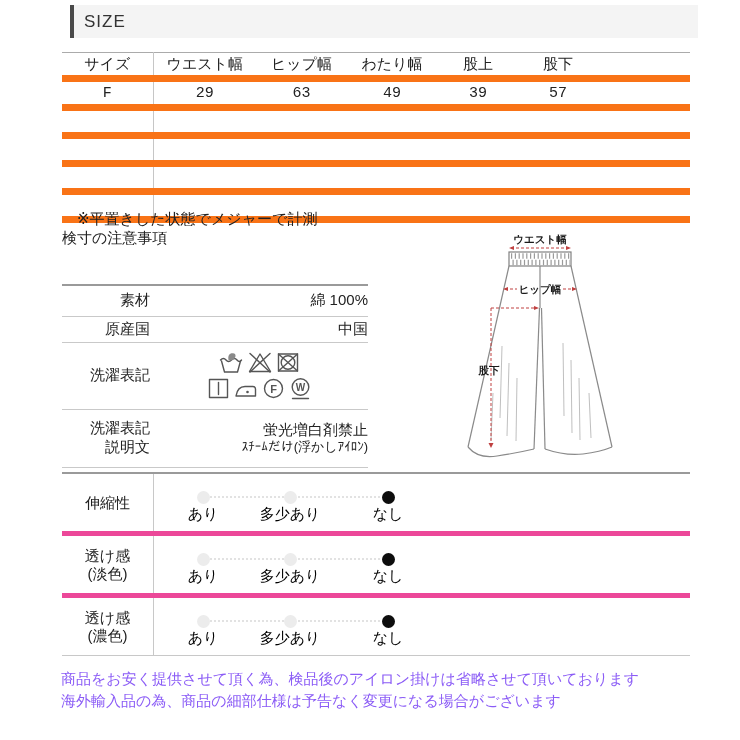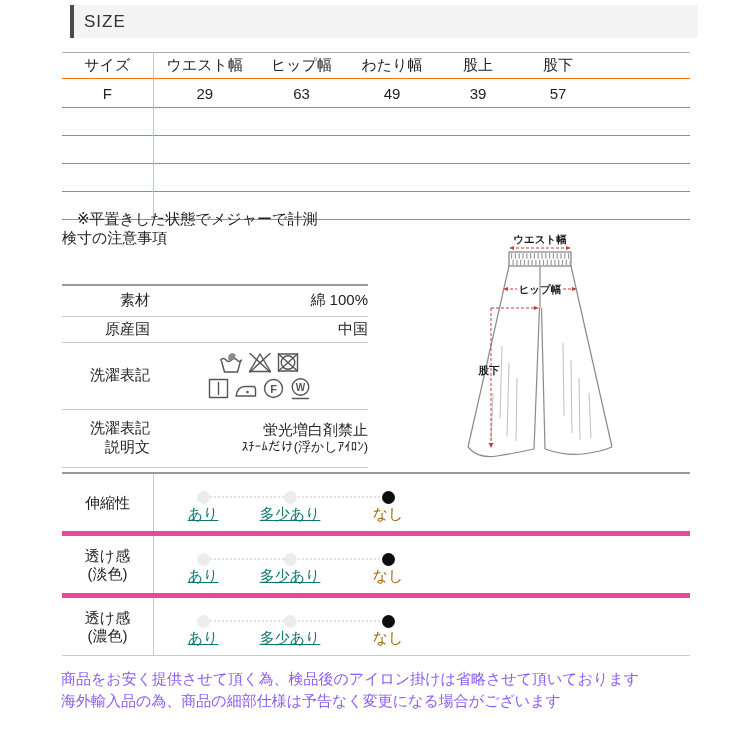--- a/index.html
+++ b/index.html
@@ -11,21 +11,21 @@
   .abs{position:absolute;}
 
   
   .hdr{left:62px;top:5px;width:628px;height:33px;background:#f4f4f4;margin-left:8px;}
   .hdr-bar{left:0;top:0;width:4px;height:33px;background:#4a4a4a;}
   .hdr-size{left:14px;top:0;height:33px;line-height:33px;font-size:17px;letter-spacing:1px;color:#333;}
   .hdr-title{left:84px;top:0;height:33px;line-height:33px;font-size:16px;color:#222;}
 
   
   table.size{left:62px;top:52px;width:628px;position:absolute;border-collapse:collapse;table-layout:fixed;border-top:1px solid #ababab;}
-  table.size tr{border-bottom:1px solid #f97316;}
+  table.size tr{border-bottom:7px solid #f97316;font-family:Liberation Mono, monospace;}
   table.size td,table.size th{font-weight:normal;text-align:center;vertical-align:middle;font-size:15px;padding:0;color:#222;}
   table.size td:first-child,table.size th:first-child{border-right:1px solid #c6c6c6;}
   tr.size-head{height:26px;}
   tr.size-row{height:29px;}
   tr.size-empty{height:28px;}
 
   
   .notes{left:62px;top:209px;font-size:15px;line-height:19px;color:#222;}
   .notes .n0{padding-left:15px;}
 
@@ -48,22 +48,22 @@
   .attr-row{position:relative;height:57px;border-bottom:5px solid #ec4899;}
   .attr-row:last-child{border-bottom:none;}
   .attr-label{position:absolute;left:0;top:0;width:91px;height:100%;
     display:flex;flex-direction:column;align-items:center;justify-content:center;
     font-size:15px;line-height:18px;color:#222;}
   .dotline{position:absolute;left:141px;width:185px;top:22px;border-top:2px dotted #e2e2e2;}
   .dot{position:absolute;top:16.5px;width:13px;height:13px;border-radius:50%;}
   .dot.light{background:#ececec;}
   .dot.dark{background:#0d0d0d;}
   .scale-lab{position:absolute;top:31px;font-size:15px;white-space:nowrap;transform:translateX(-50%);}
-  .scale-lab.light{color:#0f766e;text-decoration:underline;}
-  .scale-lab.dark{color:#a16207;text-align:right;}
+  .scale-lab.light{color:#000000;}
+  .scale-lab.dark{color:#000000;text-align:right;}
 
   
   .footer{left:61px;top:668px;font-size:15px;line-height:22px;color:#8b5cf6;}
 
   .ico{stroke:#555;fill:none;stroke-width:1.4;stroke-linecap:round;stroke-linejoin:round;}
   .ico text{stroke:none;fill:#555;font-weight:bold;font-family:"Liberation Sans",sans-serif;}
 </style>
 </head>
 <body>
 

